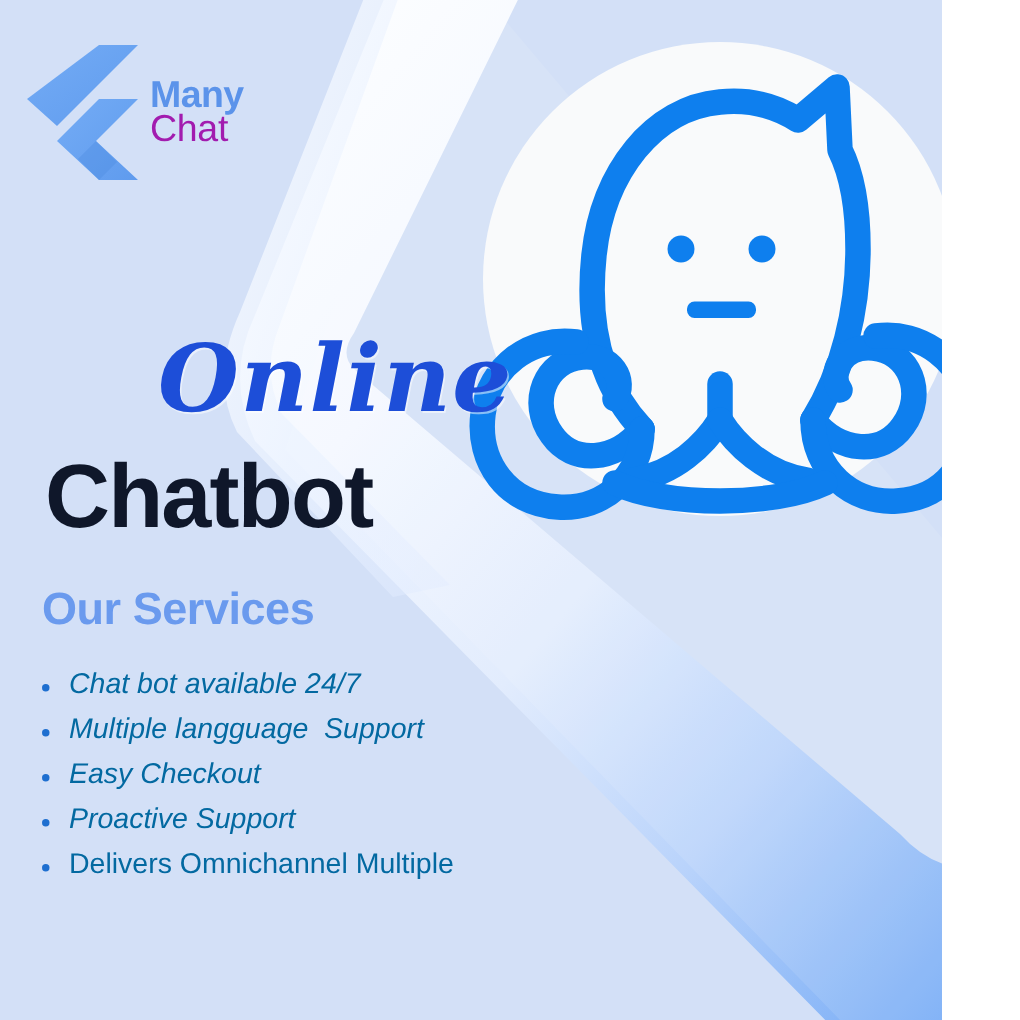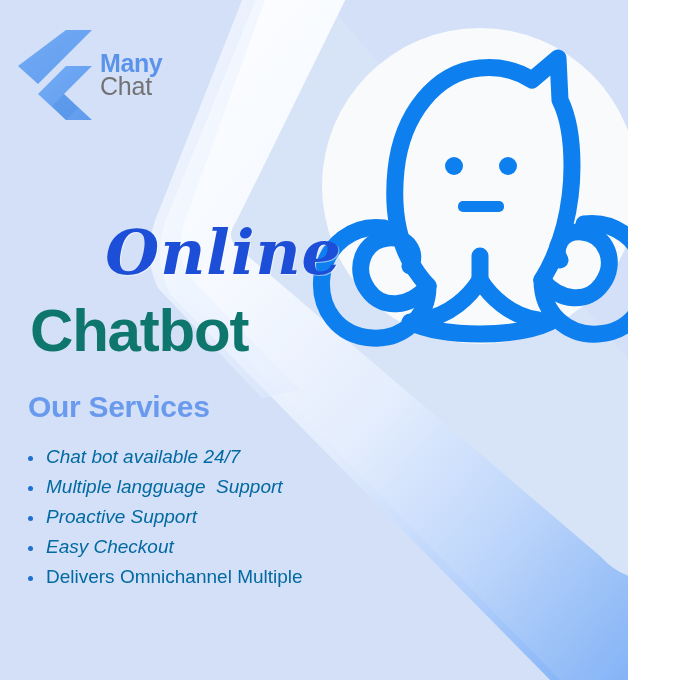--- a/index.html
+++ b/index.html
@@ -50,21 +50,21 @@
   .wm-many {
     font-size: 25px;
     font-weight: 800;
     letter-spacing: -0.4px;
     color: #5b93ea;
   }
   .wm-chat {
     font-size: 25px;
     font-weight: 400;
     letter-spacing: -0.2px;
-    color: #737373;
+    color: #a21caf;
   }
 
   
   #octopus-badge {
     position: absolute;
     left: 310px;
     top: 18px;
     width: 340px;
     height: 340px;
   }
@@ -86,21 +86,21 @@
     color: #1d4ed8;
     letter-spacing: 1px;
     text-shadow: 1px 1px 0 rgba(255,255,255,.5);
     margin: 0 0 17px 6px;
     text-align: right;
   }
   #title-chatbot {
     font-size: 60px;
     font-weight: 800;
     line-height: 1;
-    color: #0f766e;
+    color: #0f172a;
     letter-spacing: -1.2px;
     margin: 0 0 0 18px;
   }
 
   
   #services-section {
     position: absolute;
     left: 20px;
     top: 390px;
     width: 400px;
@@ -262,19 +262,19 @@
   <div id="headline-block">
     <div id="title-online">Online</div>
     <div id="title-chatbot">Chatbot</div>
   </div>
 
   <div id="services-section">
     <h2 id="services-heading">Our Services</h2>
     <ul id="services-list">
       <li class="italic">Chat bot available 24/7</li>
       <li class="italic">Multiple langguage  Support</li>
+      <li class="italic">Easy Checkout</li>
       <li class="italic">Proactive Support</li>
-      <li class="italic">Easy Checkout</li>
       <li class="tight">Delivers Omnichannel Multiple</li>
     </ul>
   </div>
 
 </div>
 
 </body></html>

